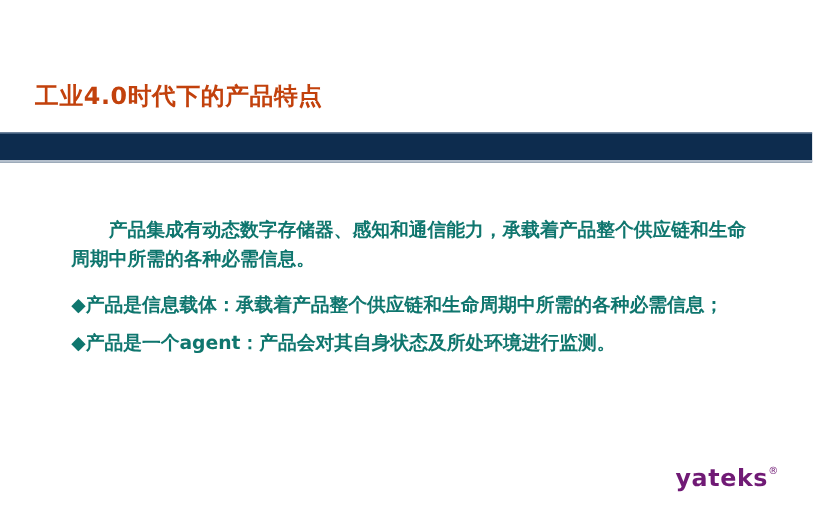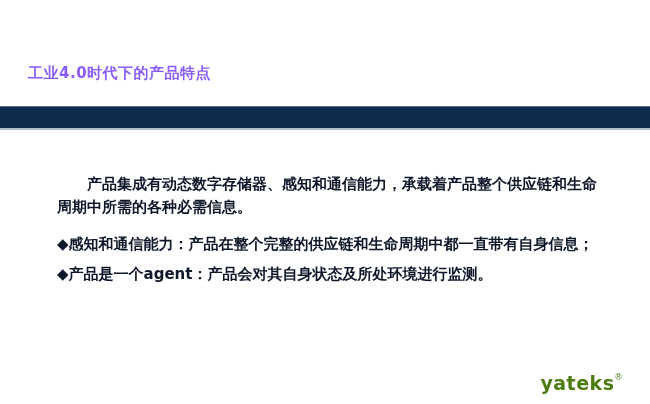--- a/index.html
+++ b/index.html
@@ -12,44 +12,44 @@
     position: relative;
     width: 650px;
     height: 404px;
     background: #ffffff;
     overflow: hidden;
   }
   .slide-title {
     position: absolute;
     left: 28px;
     top: 64px;
-    font-size: 15px;
+    font-size: 19px;
     font-weight: bold;
-    color: #8b5cf6;
+    color: #c2410c;
     letter-spacing: 0.5px;
     white-space: nowrap;
   }
   .divider-bar {
     position: absolute;
     left: 0;
     top: 106px;
     width: 650px;
     height: 24px;
     box-sizing: border-box;
     background: #0d2c4e;
     border-top: 1px solid #56central;
     border-top: 1px solid #56708e;
     border-bottom: 2px solid #b4bfcc;
   }
   .content {
     position: absolute;
     left: 57px;
     top: 173px;
     width: 548px;
-    color: #0f172a;
+    color: #0f766e;
     font-size: 15px;
     font-weight: bold;
   }
   .intro-paragraph {
     margin: 0 0 14px 0;
     text-indent: 2em;
     line-height: 23px;
     text-align: left;
   }
   .bullet-row {
@@ -57,21 +57,21 @@
     margin-bottom: 8px;
     white-space: normal;
   }
   .bullet-marker {
     display: inline;
   }
   .logo {
     position: absolute;
     right: 27px;
     bottom: 11px;
-    color: #4d7c0f;
+    color: #701a75;
     font-size: 19px;
     font-weight: bold;
     letter-spacing: 0.5px;
     line-height: 1;
     text-align: center;
   }
   .logo .reg-mark {
     font-size: 8px;
     vertical-align: 10px;
     font-weight: normal;
@@ -84,21 +84,21 @@
 
   <div class="slide-title">工业4.0时代下的产品特点</div>
 
   <div class="divider-bar"></div>
 
   <div class="content">
 
     <p class="intro-paragraph">产品集成有动态数字存储器、感知和通信能力，承载着产品整个供应链和生命周期中所需的各种必需信息。</p>
 
     <div class="bullet-row">
-      <span class="bullet-marker">◆</span><span>感知和通信能力：产品在整个完整的供应链和生命周期中都一直带有自身信息；</span>
+      <span class="bullet-marker">◆</span><span>产品是信息载体：承载着产品整个供应链和生命周期中所需的各种必需信息；</span>
     </div>
 
 
     <div class="bullet-row">
       <span class="bullet-marker">◆</span><span>产品是一个agent：产品会对其自身状态及所处环境进行监测。</span>
     </div>
 
   </div>
 
   <div class="logo">

